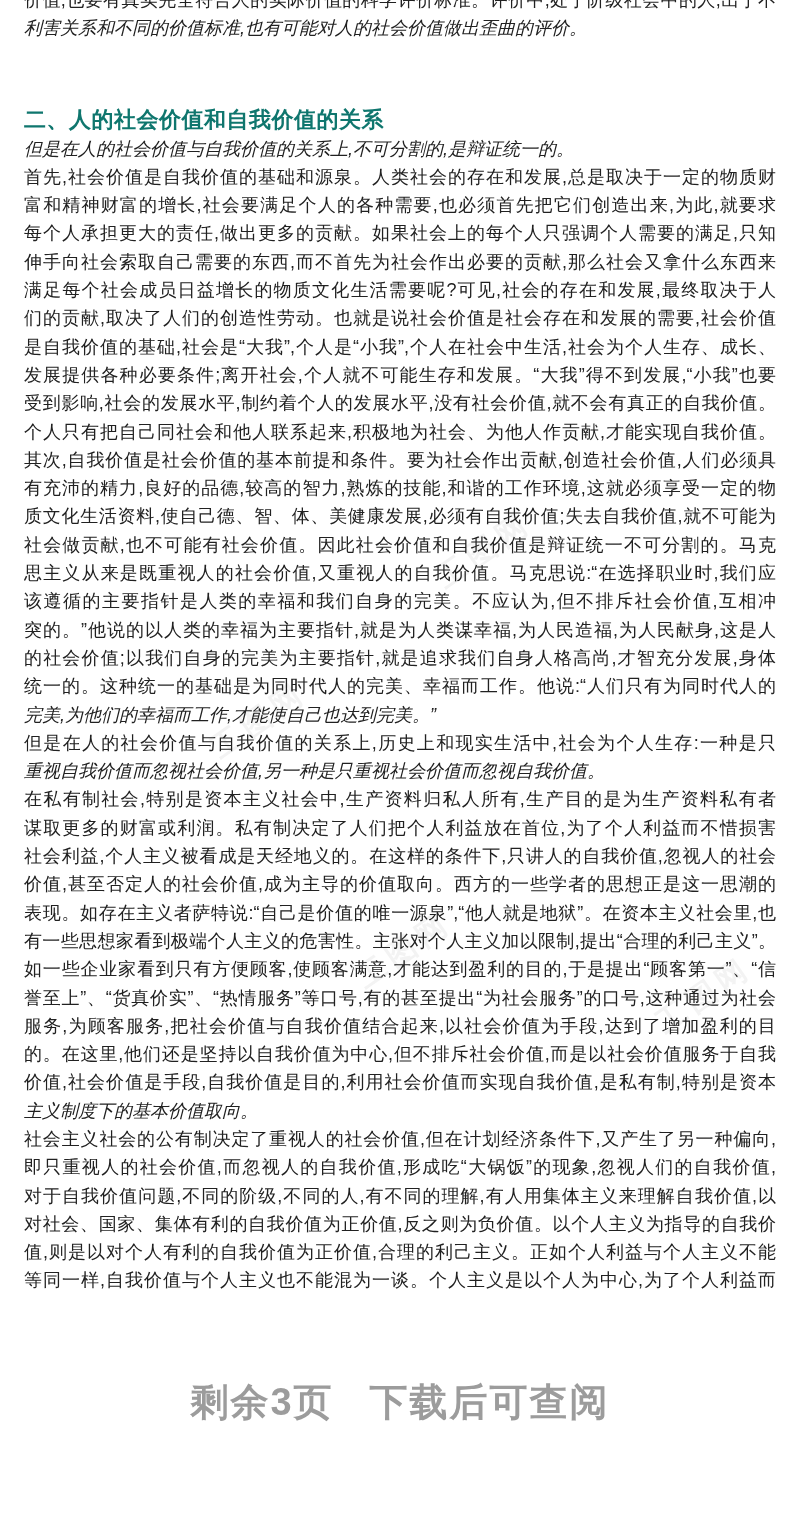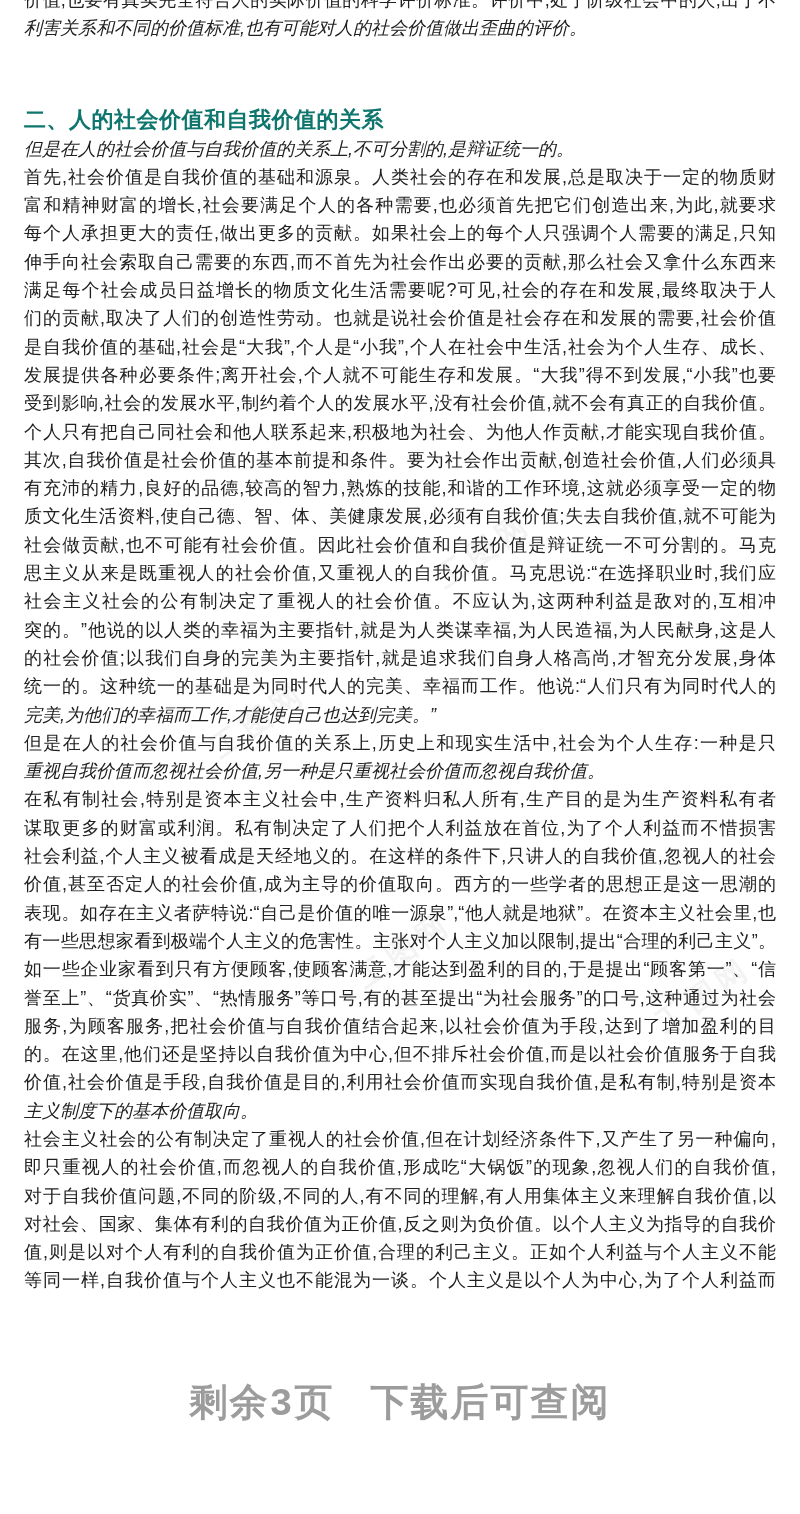--- a/index.html
+++ b/index.html
@@ -43,21 +43,21 @@
     font-weight:bold;
     color:#0f766e;
     letter-spacing:0.5px;
   }
   .footer-notice{
     margin-top:82px;
     display:flex;
     justify-content:center;
     align-items:center;
     gap:36px;
-    font-family:Liberation Mono, monospace;
+    font-family:Liberation Sans, sans-serif;
     font-weight:bold;
     font-size:38px;
     color:#9c9c9c;
     letter-spacing:2px;
   }
   .watermark-layer{
     position:absolute;
     inset:0;
     pointer-events:none;
   }
@@ -106,21 +106,21 @@
         <div class="tline">们的贡献,取决了人们的创造性劳动。也就是说社会价值是社会存在和发展的需要,社会价值</div>
         <div class="tline">是自我价值的基础,社会是“大我”,个人是“小我”,个人在社会中生活,社会为个人生存、成长、</div>
         <div class="tline">发展提供各种必要条件;离开社会,个人就不可能生存和发展。“大我”得不到发展,“小我”也要</div>
         <div class="tline">受到影响,社会的发展水平,制约着个人的发展水平,没有社会价值,就不会有真正的自我价值。</div>
         <div class="tline">个人只有把自己同社会和他人联系起来,积极地为社会、为他人作贡献,才能实现自我价值。</div>
         <div class="tline">其次,自我价值是社会价值的基本前提和条件。要为社会作出贡献,创造社会价值,人们必须具</div>
         <div class="tline">有充沛的精力,良好的品德,较高的智力,熟炼的技能,和谐的工作环境,这就必须享受一定的物</div>
         <div class="tline">质文化生活资料,使自己德、智、体、美健康发展,必须有自我价值;失去自我价值,就不可能为</div>
         <div class="tline">社会做贡献,也不可能有社会价值。因此社会价值和自我价值是辩证统一不可分割的。马克</div>
         <div class="tline">思主义从来是既重视人的社会价值,又重视人的自我价值。马克思说:“在选择职业时,我们应</div>
-        <div class="tline">社会主义社会的公有制决定了重视人的社会价值。不应认为,这两种利益是敌对的,互相冲</div>
+        <div class="tline">该遵循的主要指针是人类的幸福和我们自身的完美。不应认为,但不排斥社会价值,互相冲</div>
         <div class="tline">突的。”他说的以人类的幸福为主要指针,就是为人类谋幸福,为人民造福,为人民献身,这是人</div>
         <div class="tline">的社会价值;以我们自身的完美为主要指针,就是追求我们自身人格高尚,才智充分发展,身体</div>
         <div class="tline">统一的。这种统一的基础是为同时代人的完美、幸福而工作。他说:“人们只有为同时代人的</div>
         <div class="tline end">完美,为他们的幸福而工作,才能使自己也达到完美。”</div>
         <div class="tline">但是在人的社会价值与自我价值的关系上,历史上和现实生活中,社会为个人生存:一种是只</div>
         <div class="tline end">重视自我价值而忽视社会价值,另一种是只重视社会价值而忽视自我价值。</div>
         <div class="tline">在私有制社会,特别是资本主义社会中,生产资料归私人所有,生产目的是为生产资料私有者</div>
         <div class="tline">谋取更多的财富或利润。私有制决定了人们把个人利益放在首位,为了个人利益而不惜损害</div>
         <div class="tline">社会利益,个人主义被看成是天经地义的。在这样的条件下,只讲人的自我价值,忽视人的社会</div>
         <div class="tline">价值,甚至否定人的社会价值,成为主导的价值取向。西方的一些学者的思想正是这一思潮的</div>

